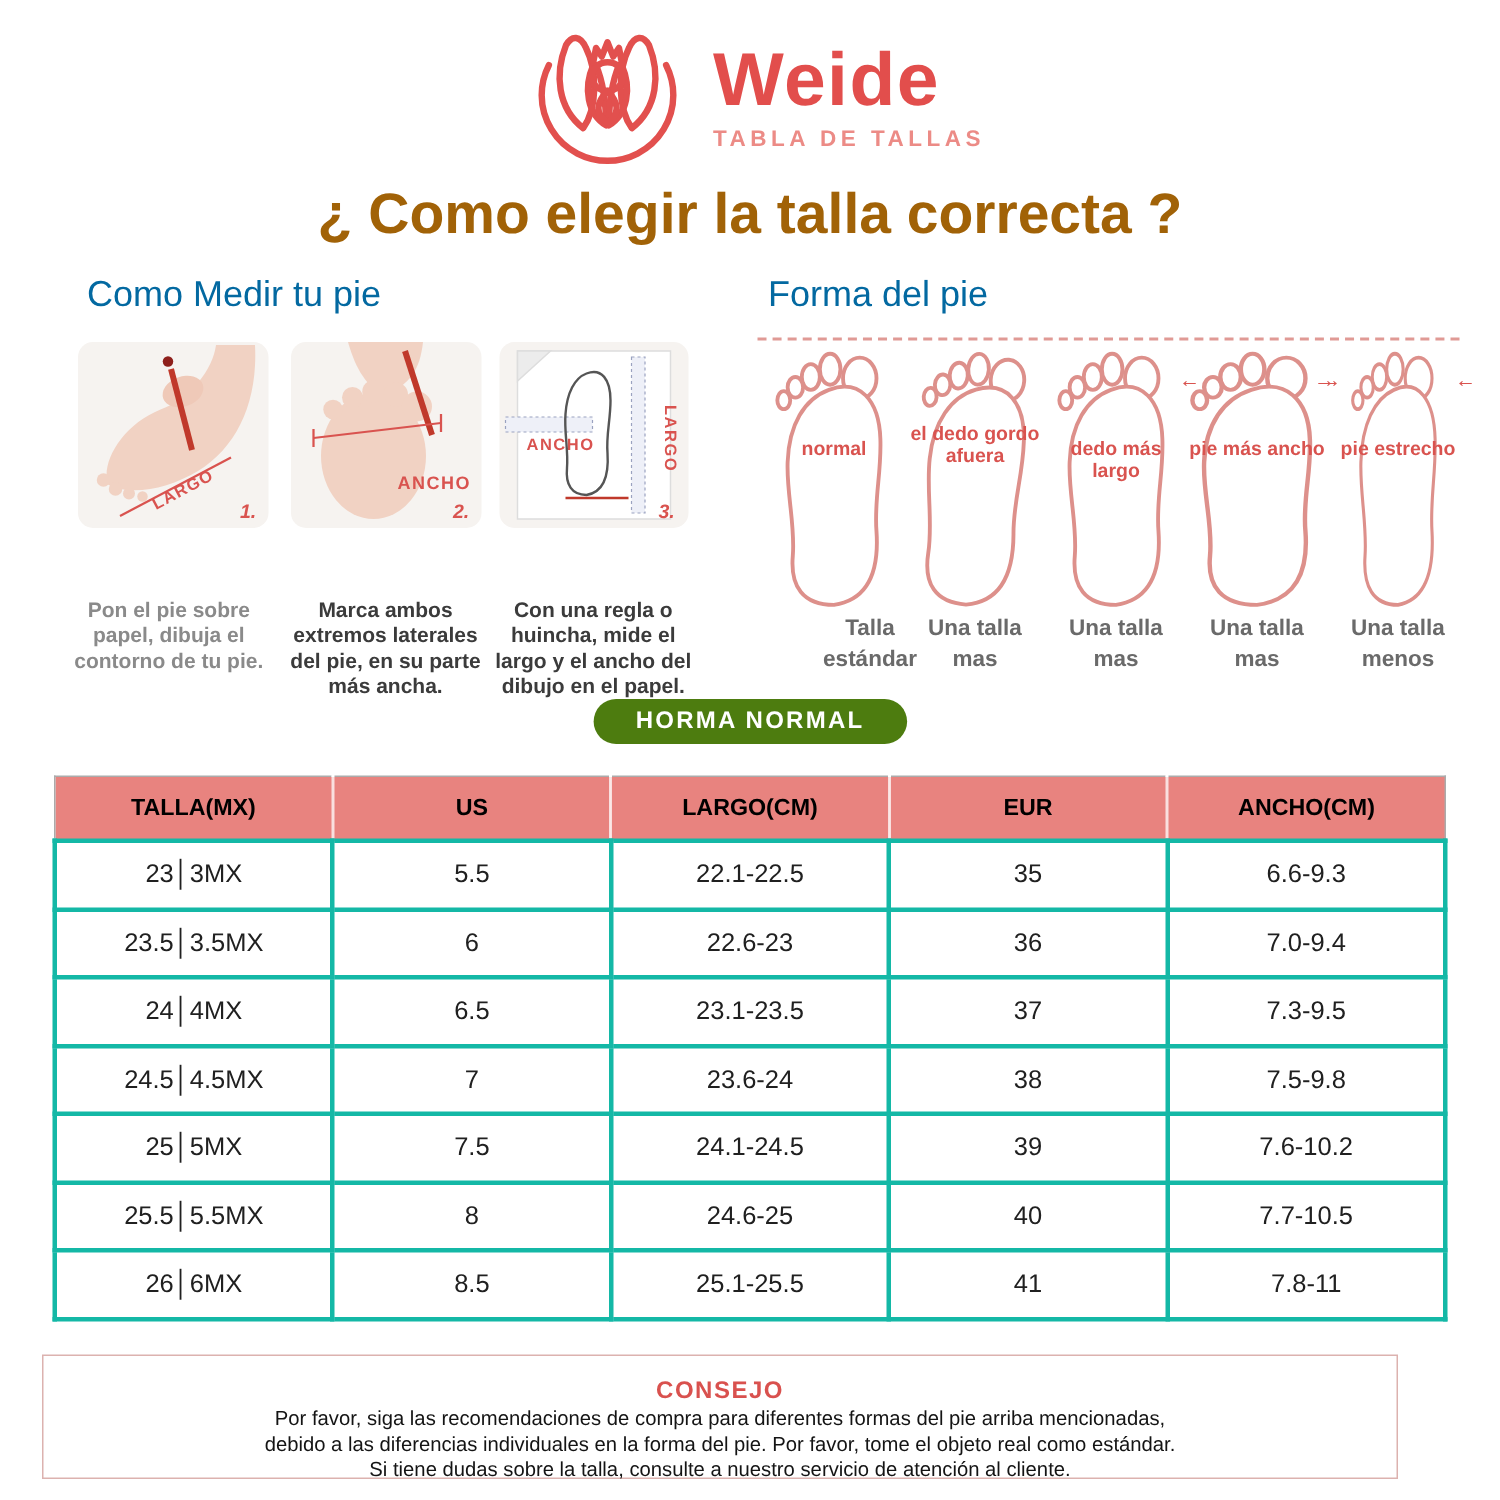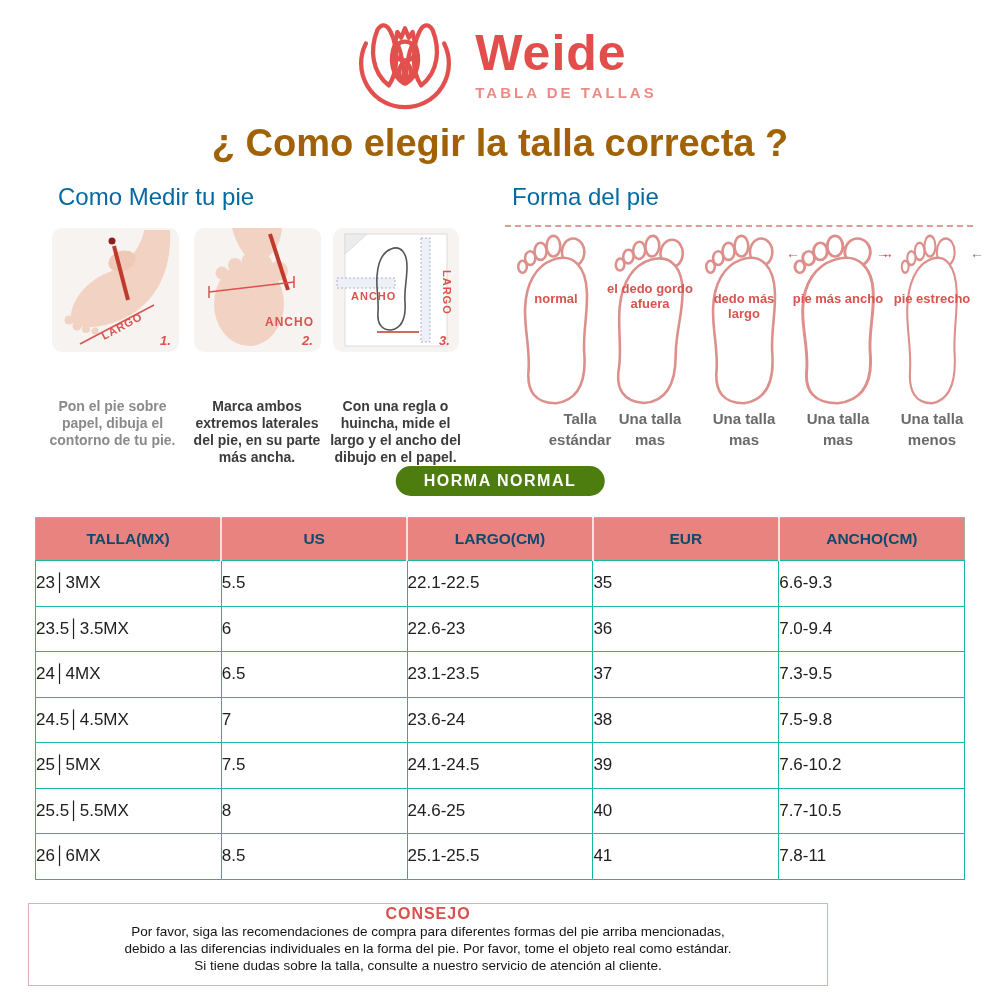--- a/index.html
+++ b/index.html
@@ -66,29 +66,29 @@
   .size-note.f5 { left:888px; }
 
   
   .badge { position:absolute; top:466px; left:50%; transform:translateX(-50%);
            background:#4d7c0f; color:#fff; font-size:16px; font-weight:bold;
            letter-spacing:1.5px; padding:6px 28px; border-radius:16px; }
 
   
   table.size-table { position:absolute; top:517px; left:35px; width:930px;
                      border-collapse:collapse; table-layout:fixed; border:1px solid #ababab; }
-  .size-table th { background:#e8837f; color:#0c4a6e; font-size:15.5px; font-weight:bold;
+  .size-table th { background:#e8837f; color:#000000; font-size:15.5px; font-weight:bold;
                    height:43px; border-left:2px solid rgba(255,255,255,0.75); }
   .size-table th:first-child { border-left:none; }
-  .size-table td { height:45.5px; text-align:left; font-size:17px; color:#202020;
-                   border:1px solid #14b8a6; background:#fff; }
-
-  
-  .advice-box { position:absolute; top:903px; left:28px; width:800px; height:83px;
-                border:1px solid #dcb2af; background:#fff; text-align:center; padding-top:1px; }
+  .size-table td { height:45.5px; text-align:center; font-size:17px; color:#202020;
+                   border:3px solid #14b8a6; background:#fff; }
+
+  
+  .advice-box { position:absolute; top:903px; left:28px; width:904px; height:83px;
+                border:1px solid #dcb2af; background:#fff; text-align:center; padding-top:15px; }
   .advice-title { font-size:16px; font-weight:bold; color:#d9514e; letter-spacing:1px; }
   .advice-line { font-size:13.5px; color:#141414; line-height:17px; }
 
   .defs-holder { position:absolute; width:0; height:0; overflow:hidden; }
 </style>
 </head>
 <body>
 
 <div class="canvas">
 

